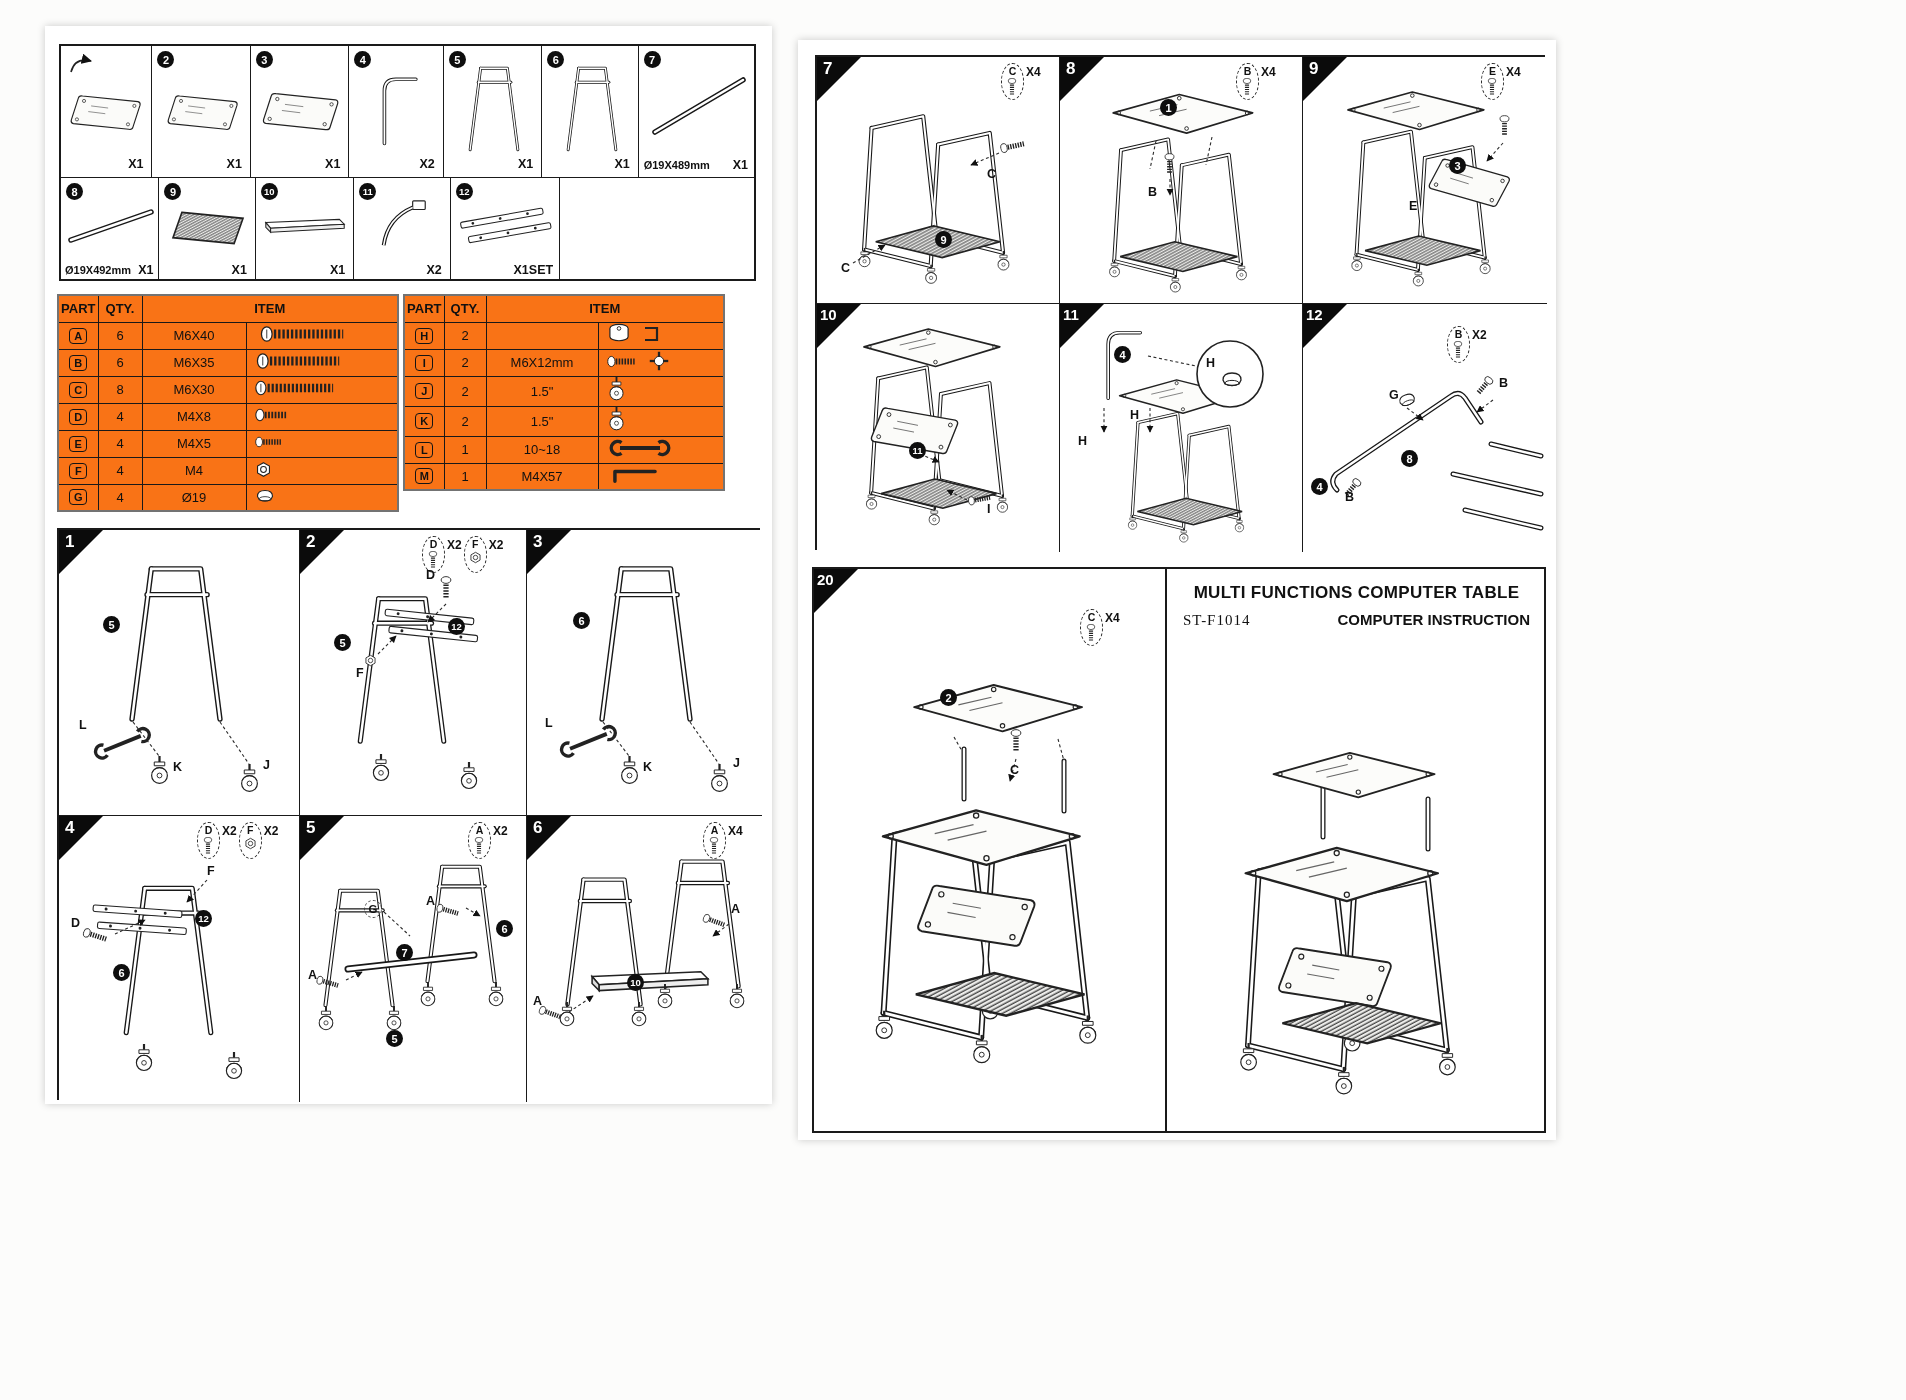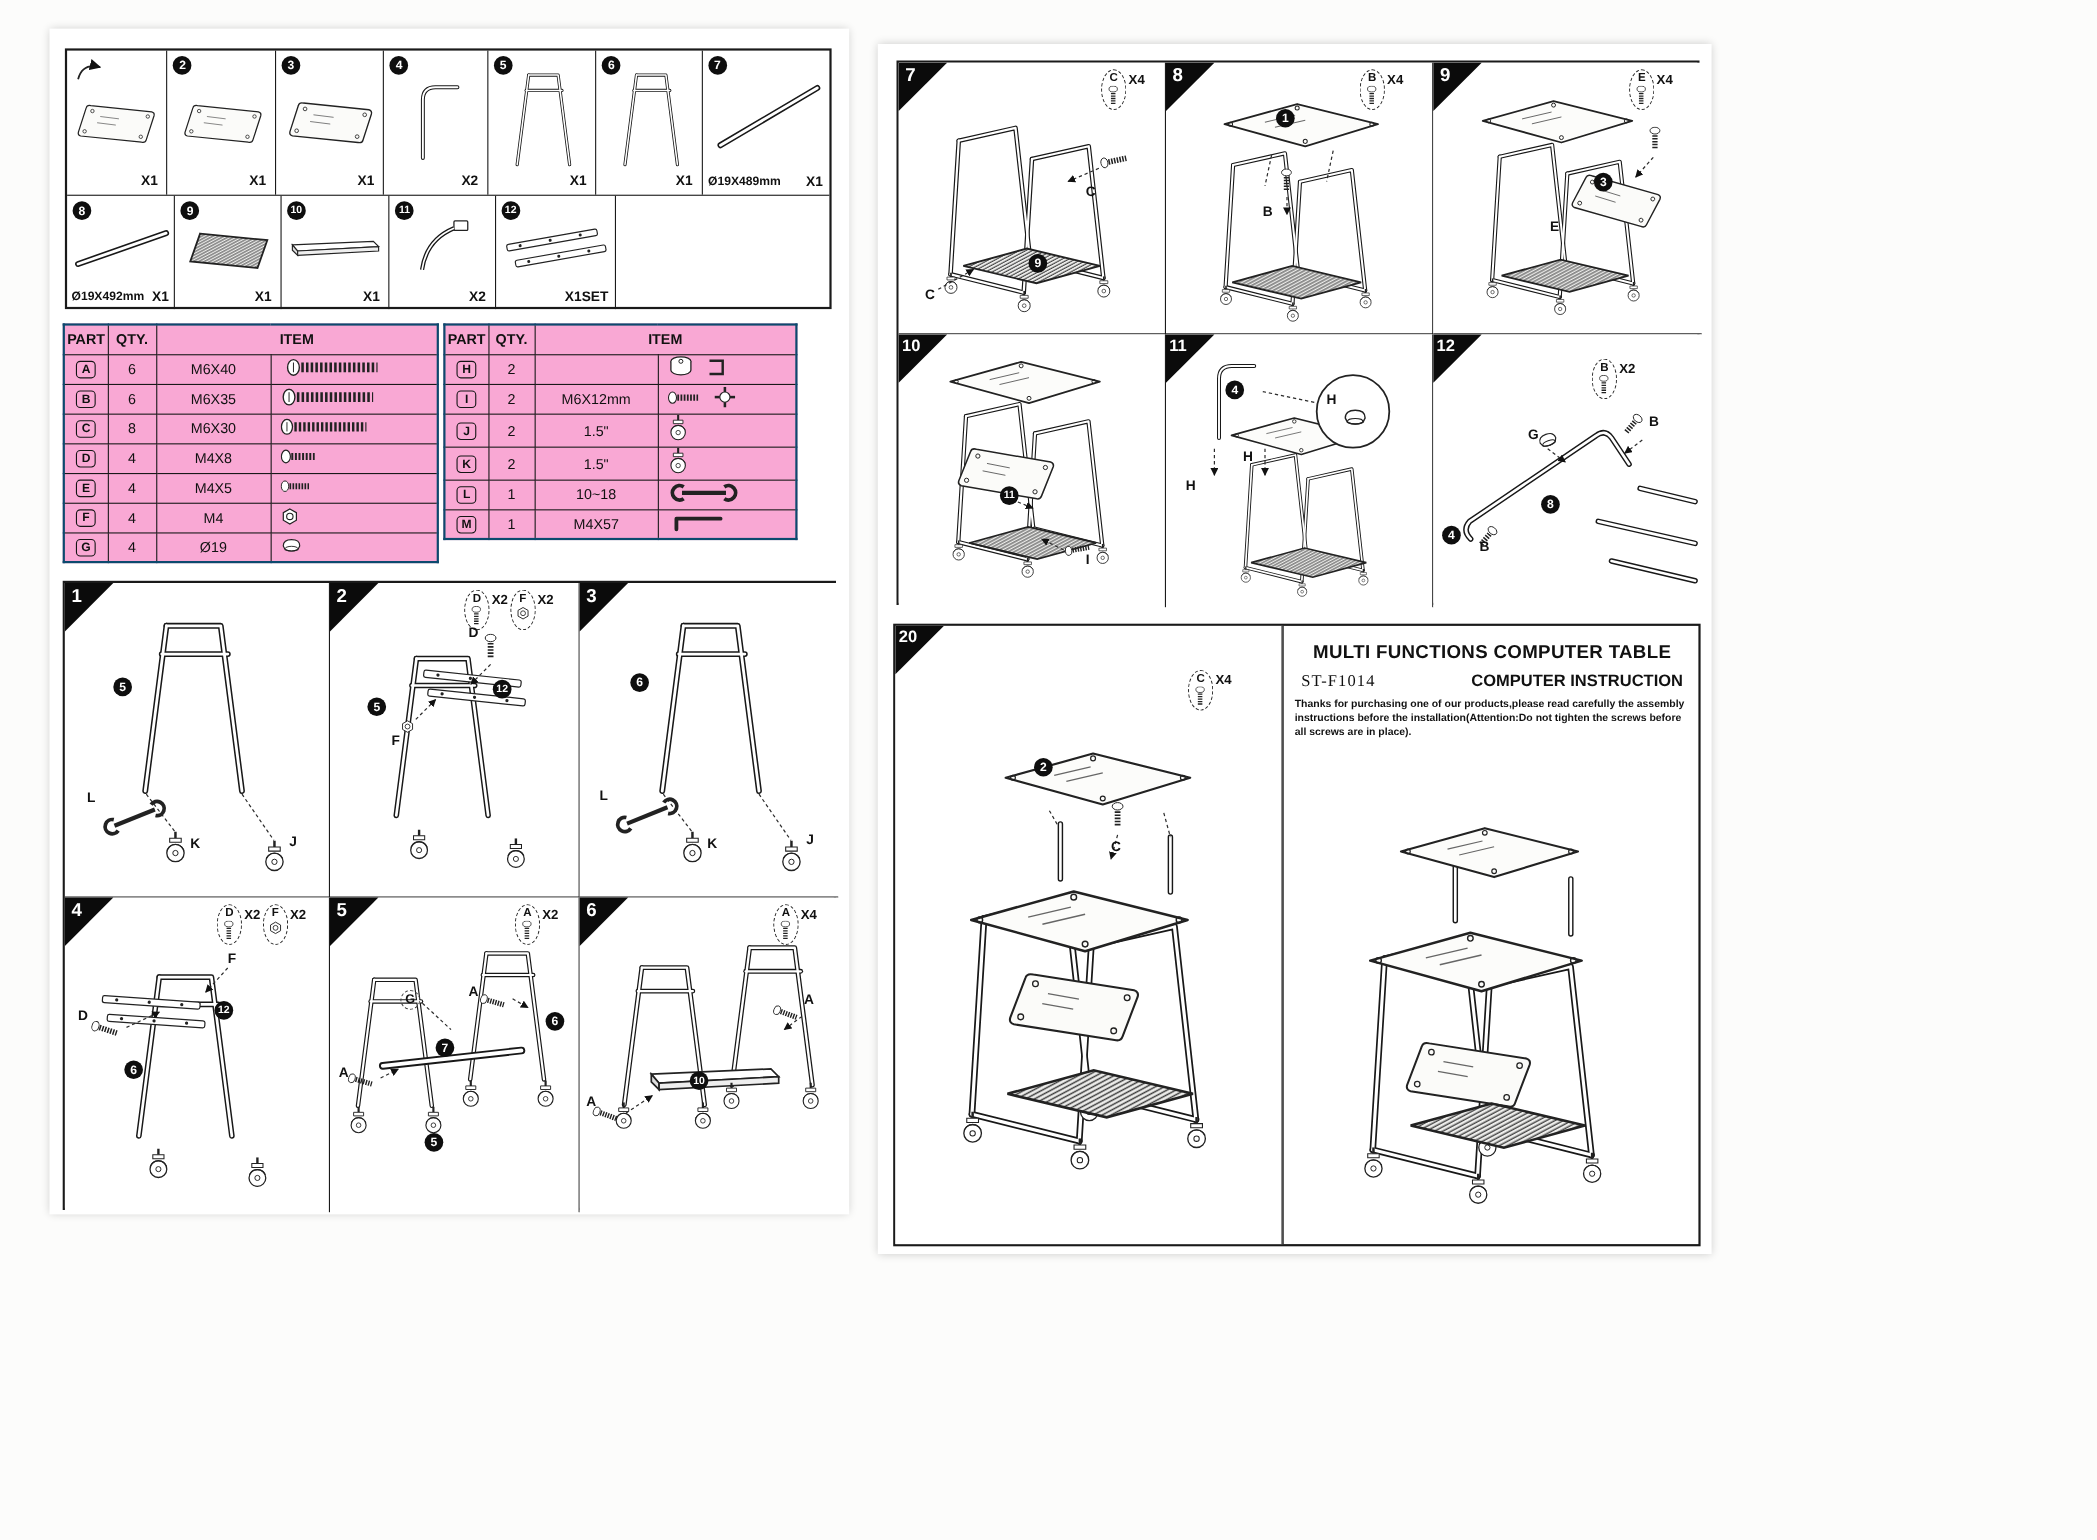--- a/index.html
+++ b/index.html
@@ -10,21 +10,21 @@
 svg{overflow:visible}
 .box{position:absolute;border:2px solid #1a1a1a;background:#fff}
 .prow{display:flex;border-bottom:1px solid #1a1a1a}
 .prow.lastrow{border-bottom:none}
 .pcell{position:relative;border-right:1px solid #1a1a1a;height:100%}
 .pcell.last{border-right:none}
 .qty{position:absolute;font-size:12.5px;font-weight:700}
 .dim{position:absolute;font-size:11px;font-weight:700}
 .bdg{position:absolute;min-width:17px;height:17px;padding:0 2px;border-radius:50%;background:#0e0e0e;color:#fff;font-size:11px;font-weight:700;display:flex;align-items:center;justify-content:center;z-index:4}
 .bdg.w2{border-radius:9px;font-size:9.5px}
-table.hw{position:absolute;border-collapse:collapse;border:2px solid #0c4a6e;background:#f9a8d4}
+table.hw{position:absolute;border-collapse:collapse;border:2px solid #737373;background:#f97316}
 .hw th,.hw td{border:1px solid #191919;height:27px;font-size:13px;padding:0 2px;text-align:center;font-family:"Liberation Sans",sans-serif}
 .hw th{font-weight:700}
 .hw td.item{font-weight:400}
 .hw td.icon{text-align:left;padding-left:8px}
 .pbox{display:inline-flex;width:18px;height:16px;border:1.6px solid #141414;border-radius:4px;align-items:center;justify-content:center;font-weight:700;font-size:11px}
 .grid{position:absolute;border:2px solid #1a1a1a;background:#fff}
 .sp{position:absolute;border-right:1px solid #1a1a1a;border-bottom:1px solid #1a1a1a;background:#fff}
 .sp.nr{border-right:none}.sp.nb{border-bottom:none}
 .tri{position:absolute;top:0;left:0;width:0;height:0;border-top:44px solid #0b0b0b;border-right:44px solid transparent;z-index:2}
 .tnum{position:absolute;top:2px;left:6px;color:#fff;font-size:17px;font-weight:700;z-index:3}
@@ -813,21 +813,20 @@
       <span class="bdg" style="left:126px;top:120px">2</span>
       <span class="lb" style="left:196px;top:194px">C</span>
     </div>
 
     <div class="finalregion" style="left:352px;top:0;width:380px;height:562px">
       <div class="title">MULTI FUNCTIONS COMPUTER TABLE</div>
       <div class="trow">
         <span class="model">ST-F1014</span>
         <span class="subtitle">COMPUTER INSTRUCTION</span>
       </div>
-      <div class="note">Thanks for purchasing one of our products,please read carefully the assembly instructions before the installation(Attention:Do not tighten the screws before all screws are in place).</div>
       <svg class="abs" style="left:16px;top:118px" width="350" height="440">
         <use href="#sy-cart" x="40" y="120" width="250" height="298"></use>
         <use href="#sy-glass-iso" x="50" y="148" width="215" height="74"></use>
         <path class="t1" d="M140,150 V100"></path>
             <path class="t2" d="M140,150 V100"></path>
         <path class="t1" d="M245,162 V112"></path>
             <path class="t2" d="M245,162 V112"></path>
         <use href="#sy-glass-iso" x="80" y="55" width="180" height="62"></use>
         <g transform="translate(92,250) rotate(3)">
               <use href="#sy-panel" width="125" height="75"></use>

